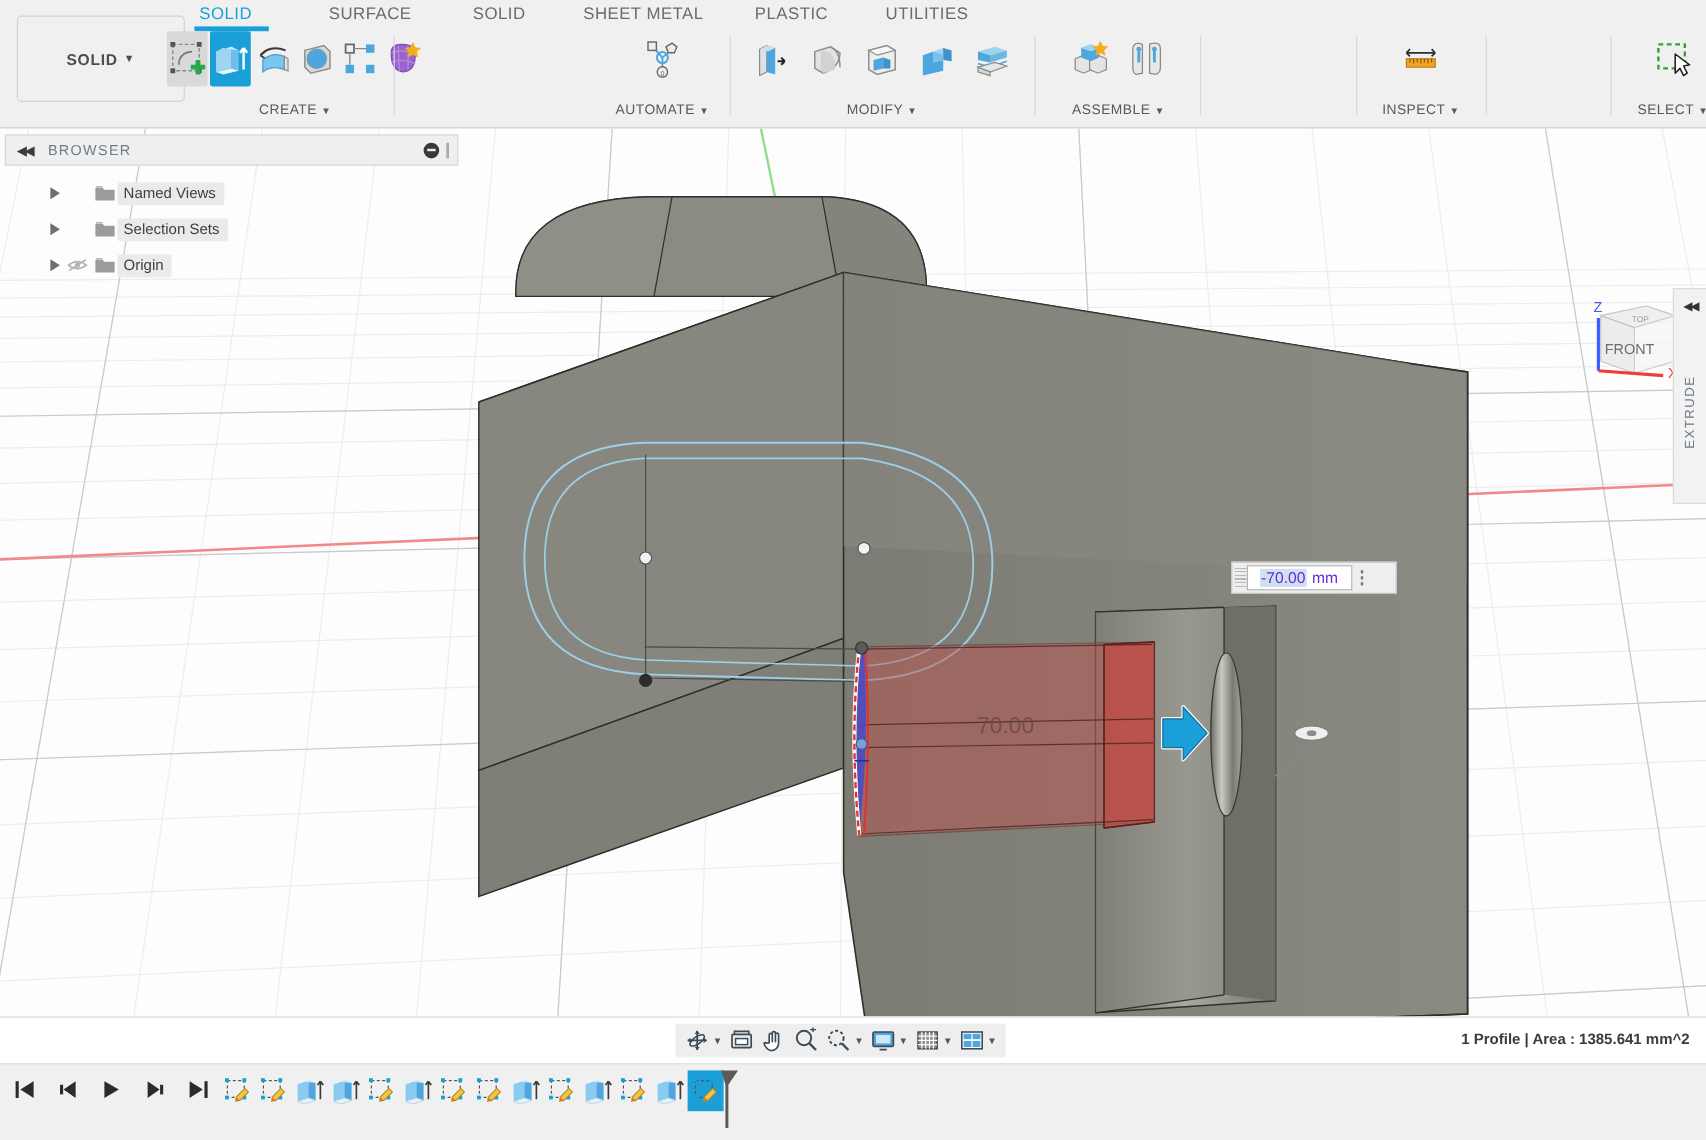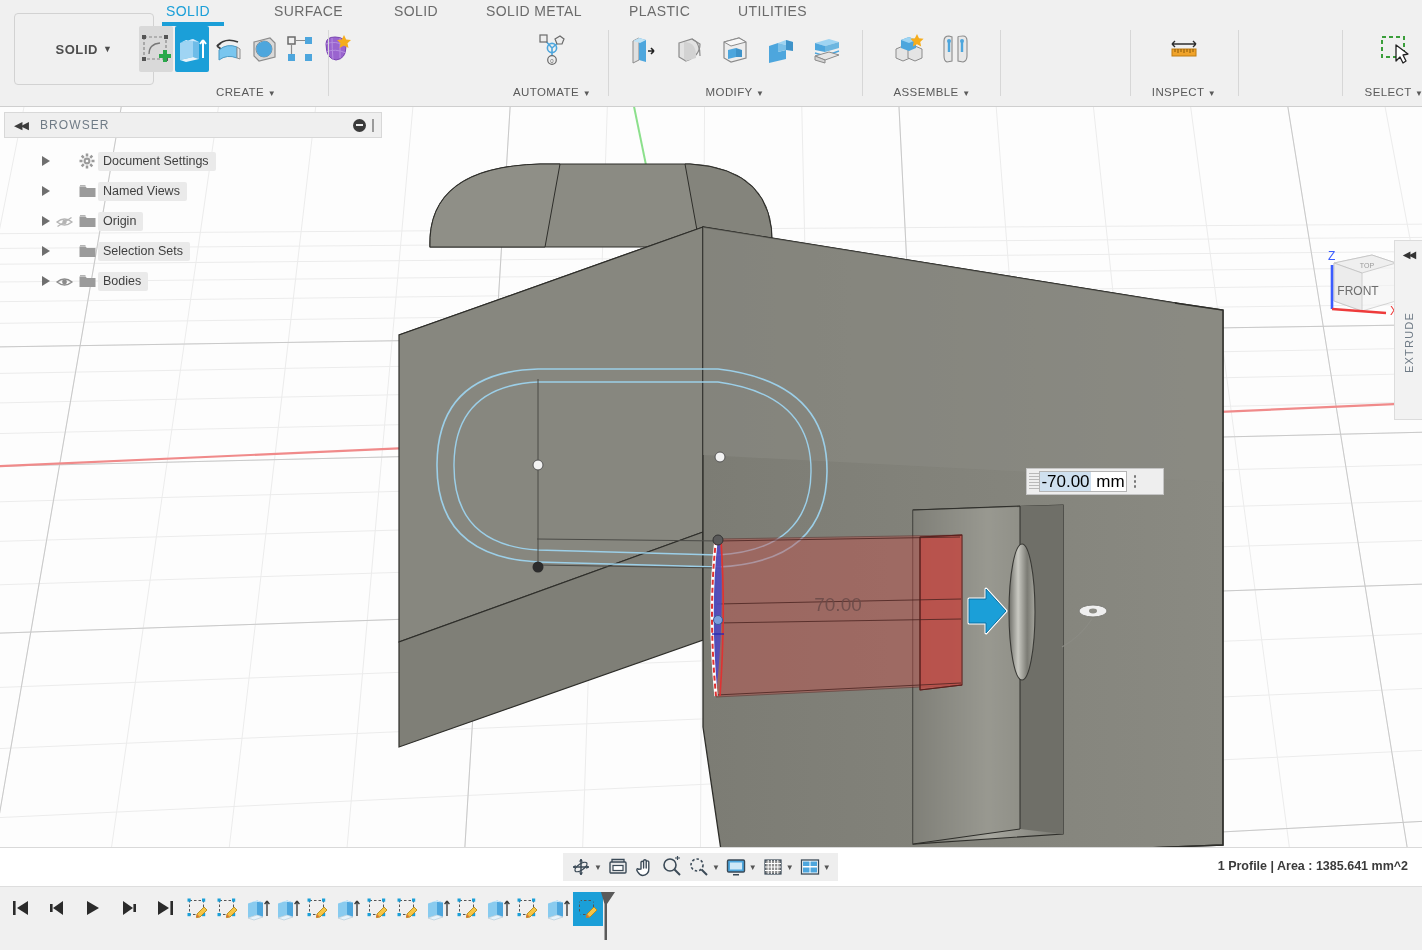--- a/index.html
+++ b/index.html
@@ -67,21 +67,21 @@
   .rpanel .cl{ font-size:10px; color:#333; letter-spacing:-2px; }
   .rpanel .vt{ writing-mode:vertical-rl; transform:rotate(180deg); margin-top:52px;
      font-size:11px; color:#6f7b86; letter-spacing:1.2px; }
 
   
   .dimbox{ position:absolute; left:1026px; top:468px; width:138px; height:27px;
     background:#eeeeee; border:1px solid #c4c4c4; display:flex; align-items:center; }
   .dimgrip{ width:10px; height:17px; margin-left:2px; cursor:move;
     background:repeating-linear-gradient(180deg,#b9b9b9 0 1px,transparent 1px 3px); }
   .diminput{ width:88px; height:21px; background:#fff; border:1px solid #b5b5b5;
-    font-size:17px; color:#000000; text-align:center; line-height:19px;
+    font-size:13px; color:#6d28d9; text-align:center; line-height:19px;
     font-family:"Liberation Sans",sans-serif; }
   .diminput span{ background:#cfe0ef; padding:0 1px; }
   .dimdots{ width:16px; display:flex; flex-direction:column; align-items:center; gap:2.5px; cursor:pointer;}
   .dimdots i{ width:2.5px;height:2.5px;border-radius:50%;background:#777; display:block; }
 
   
   .statusbar{ position:absolute; left:0; top:847px; width:1422px; height:39px;
      border-top:1px solid #d9d9d9; background:transparent; }
   .status-txt{ position:absolute; right:14px; top:11px; font-size:12.5px;
      color:#3b3b3b; font-weight:bold; }
@@ -303,21 +303,21 @@
     <div class="design-btn">
       <span>SOLID</span>
       <span class="car">▼</span>
     </div>
 
     <div class="tabrow" id="tabrow">
         <span class="tab active" style="left: 0px;">SOLID</span>
         <div class="tabbar" style="left: -4px; width: 62px;"></div>
         <span class="tab" style="left: 108px;">SURFACE</span>
         <span class="tab" style="left: 228px;">SOLID</span>
-        <span class="tab" style="left: 320px;">SOLID METAL</span>
+        <span class="tab" style="left: 320px;">SHEET METAL</span>
         <span class="tab" style="left: 463px;">PLASTIC</span>
         <span class="tab" style="left: 572px;">UTILITIES</span>
       </div>
     <div class="ribgroups" id="ribgroups">
         <div class="grp" style="left: 0px; width: 160px;">
           <div class="tools" style="justify-content: center;">
             <div class="tl sel">
               <svg width="34" height="34" viewBox="0 0 34 34">
                 <rect x="5" y="5" width="22" height="22" fill="none" stroke="#888" stroke-width="1.2" stroke-dasharray="3 2"></rect>
                 <path d="M10 22 Q10 12 21 11" fill="none" stroke="#777" stroke-width="1.3"></path>
@@ -498,85 +498,56 @@
       <span class="grip"></span>
     </span>
   </div>
   <div class="tree" id="browsertree">
       <div class="trow" style="padding-left: 30px;">
         <span class="tw">
           <span class="tri-right"></span>
         </span>
         <span class="eye"></span>
         <span class="node-ico">
-          <svg width="16" height="16" viewBox="0 0 16 16">
-            <circle cx="8" cy="8" r="2.4" fill="none" stroke="#9b9b9b" stroke-width="2.1"></circle>
-            <path d="M8 0.5v3M8 12.5v3M0.5 8h3M12.5 8h3M2.7 2.7l2.1 2.1M11.2 11.2l2.1 2.1M13.3 2.7l-2.1 2.1M4.8 11.2l-2.1 2.1" stroke="#9b9b9b" stroke-width="2.5"></path>
-          </svg>
-        </span>
-        <span class="lbl">Document Settings</span>
+          <svg width="17" height="14" viewBox="0 0 17 14">
+            <path d="M0.5 2.5 h6 l1.3 1.6 h8.7 v9 h-16z" fill="#9b9b9b"></path>
+            <path d="M1 1 h5.5 v1.3 h-5.5z" fill="#b5b5b5"></path>
+          </svg>
+        </span>
+        <span class="lbl">Named Views</span>
       </div>
       <div class="trow" style="padding-left: 30px;">
         <span class="tw">
           <span class="tri-right"></span>
         </span>
         <span class="eye"></span>
         <span class="node-ico">
           <svg width="17" height="14" viewBox="0 0 17 14">
             <path d="M0.5 2.5 h6 l1.3 1.6 h8.7 v9 h-16z" fill="#9b9b9b"></path>
             <path d="M1 1 h5.5 v1.3 h-5.5z" fill="#b5b5b5"></path>
           </svg>
         </span>
-        <span class="lbl">Named Views</span>
+        <span class="lbl">Selection Sets</span>
       </div>
       <div class="trow" style="padding-left: 30px;">
         <span class="tw">
           <span class="tri-right"></span>
         </span>
         <span class="eye"><svg width="17" height="12" viewBox="0 0 17 12">
             <path d="M1 6 Q8.5 0 16 6 Q8.5 12 1 6Z" fill="none" stroke="#b5b5b5" stroke-width="1.4"></path>
             <circle cx="8.5" cy="6" r="2.2" fill="#b5b5b5"></circle>
             <path d="M1.5 10.5 L15.5 1.5" stroke="#b5b5b5" stroke-width="1.4"></path>
           </svg></span>
         <span class="node-ico">
           <svg width="17" height="14" viewBox="0 0 17 14">
             <path d="M0.5 2.5 h6 l1.3 1.6 h8.7 v9 h-16z" fill="#9b9b9b"></path>
             <path d="M1 1 h5.5 v1.3 h-5.5z" fill="#b5b5b5"></path>
           </svg>
         </span>
         <span class="lbl">Origin</span>
-      </div>
-      <div class="trow" style="padding-left: 30px;">
-        <span class="tw">
-          <span class="tri-right"></span>
-        </span>
-        <span class="eye"></span>
-        <span class="node-ico">
-          <svg width="17" height="14" viewBox="0 0 17 14">
-            <path d="M0.5 2.5 h6 l1.3 1.6 h8.7 v9 h-16z" fill="#9b9b9b"></path>
-            <path d="M1 1 h5.5 v1.3 h-5.5z" fill="#b5b5b5"></path>
-          </svg>
-        </span>
-        <span class="lbl">Selection Sets</span>
-      </div>
-      <div class="trow" style="padding-left: 30px;">
-        <span class="tw">
-          <span class="tri-right"></span>
-        </span>
-        <span class="eye"><svg width="17" height="12" viewBox="0 0 17 12">
-            <path d="M1 6 Q8.5 0 16 6 Q8.5 12 1 6Z" fill="none" stroke="#8b8b8b" stroke-width="1.4"></path>
-            <circle cx="8.5" cy="6" r="2.4" fill="#8b8b8b"></circle>
-          </svg></span>
-        <span class="node-ico">
-          <svg width="17" height="14" viewBox="0 0 17 14">
-            <path d="M0.5 2.5 h6 l1.3 1.6 h8.7 v9 h-16z" fill="#9b9b9b"></path>
-            <path d="M1 1 h5.5 v1.3 h-5.5z" fill="#b5b5b5"></path>
-          </svg>
-        </span>
-        <span class="lbl">Bodies</span>
       </div>
     </div>
 
   <div class="rpanel">
     <span class="cl">◀◀</span>
     <span class="vt">EXTRUDE</span>
   </div>
 
   <div class="dimbox">
     <span class="dimgrip"></span>

